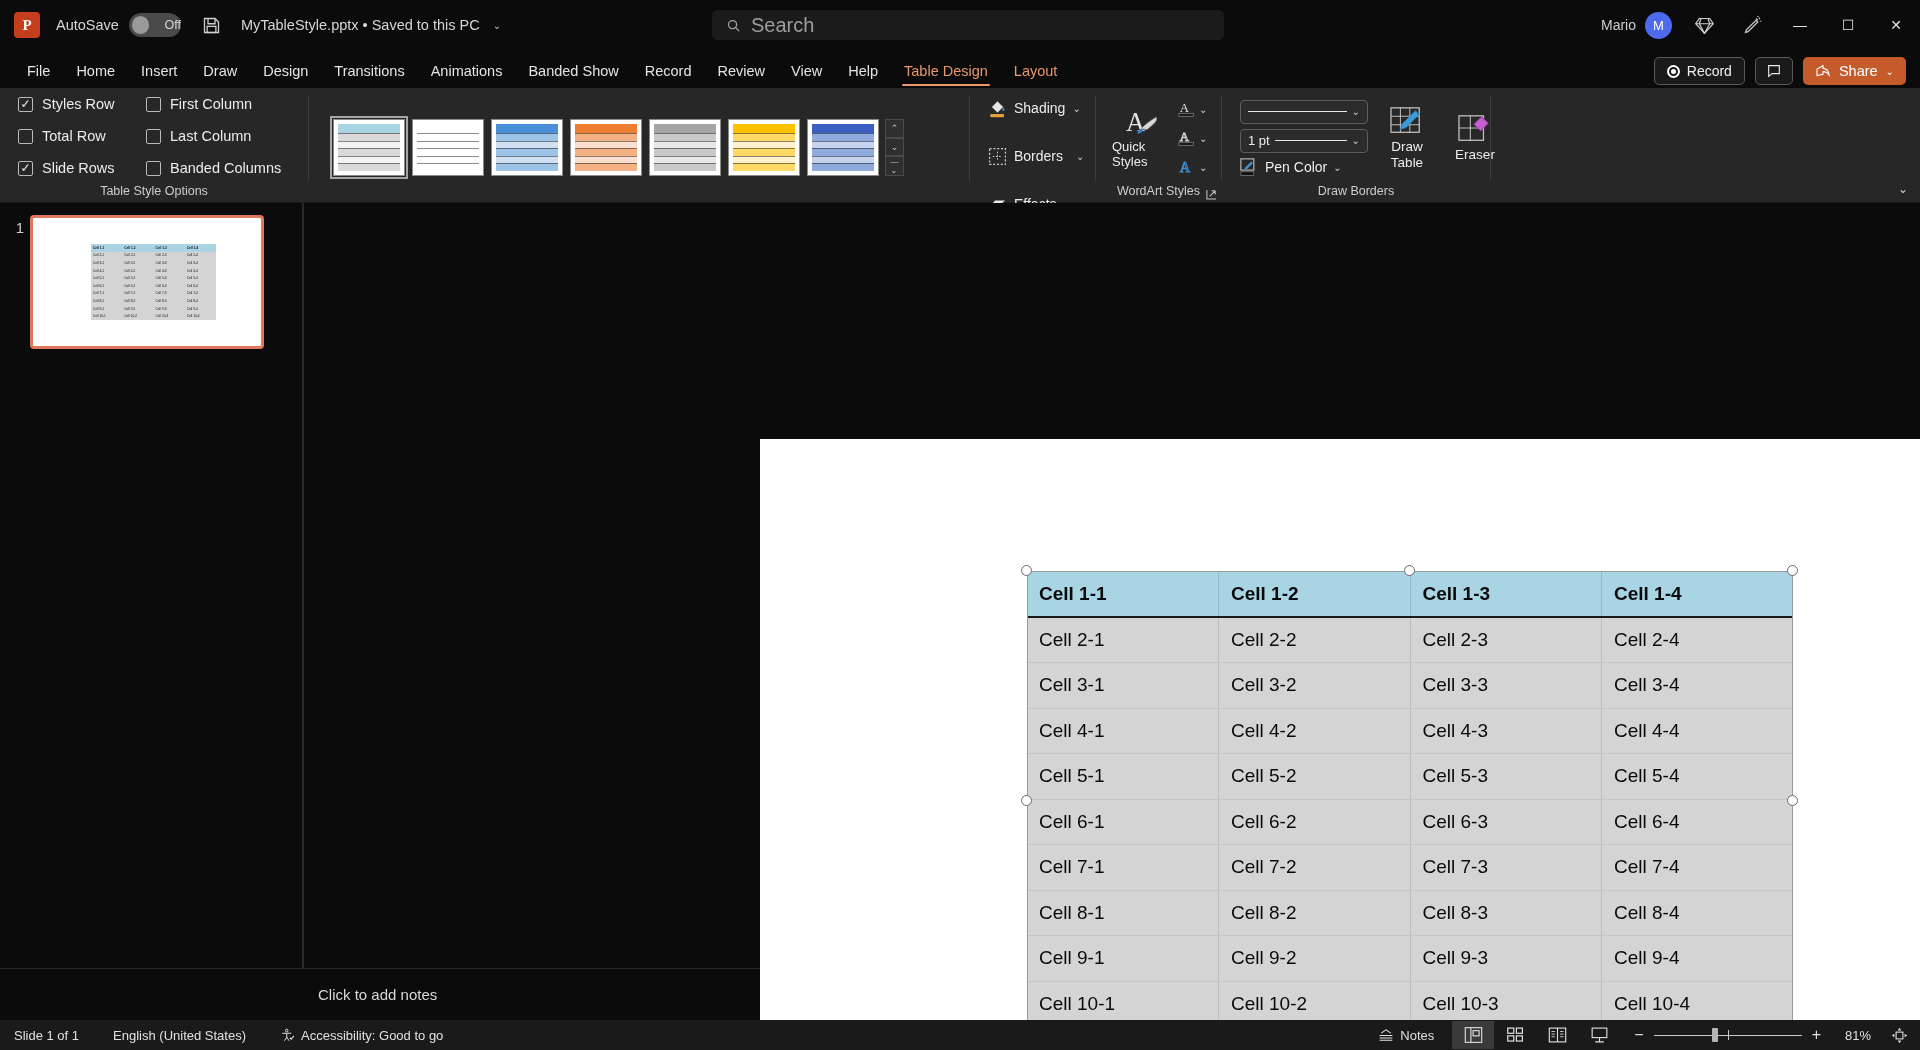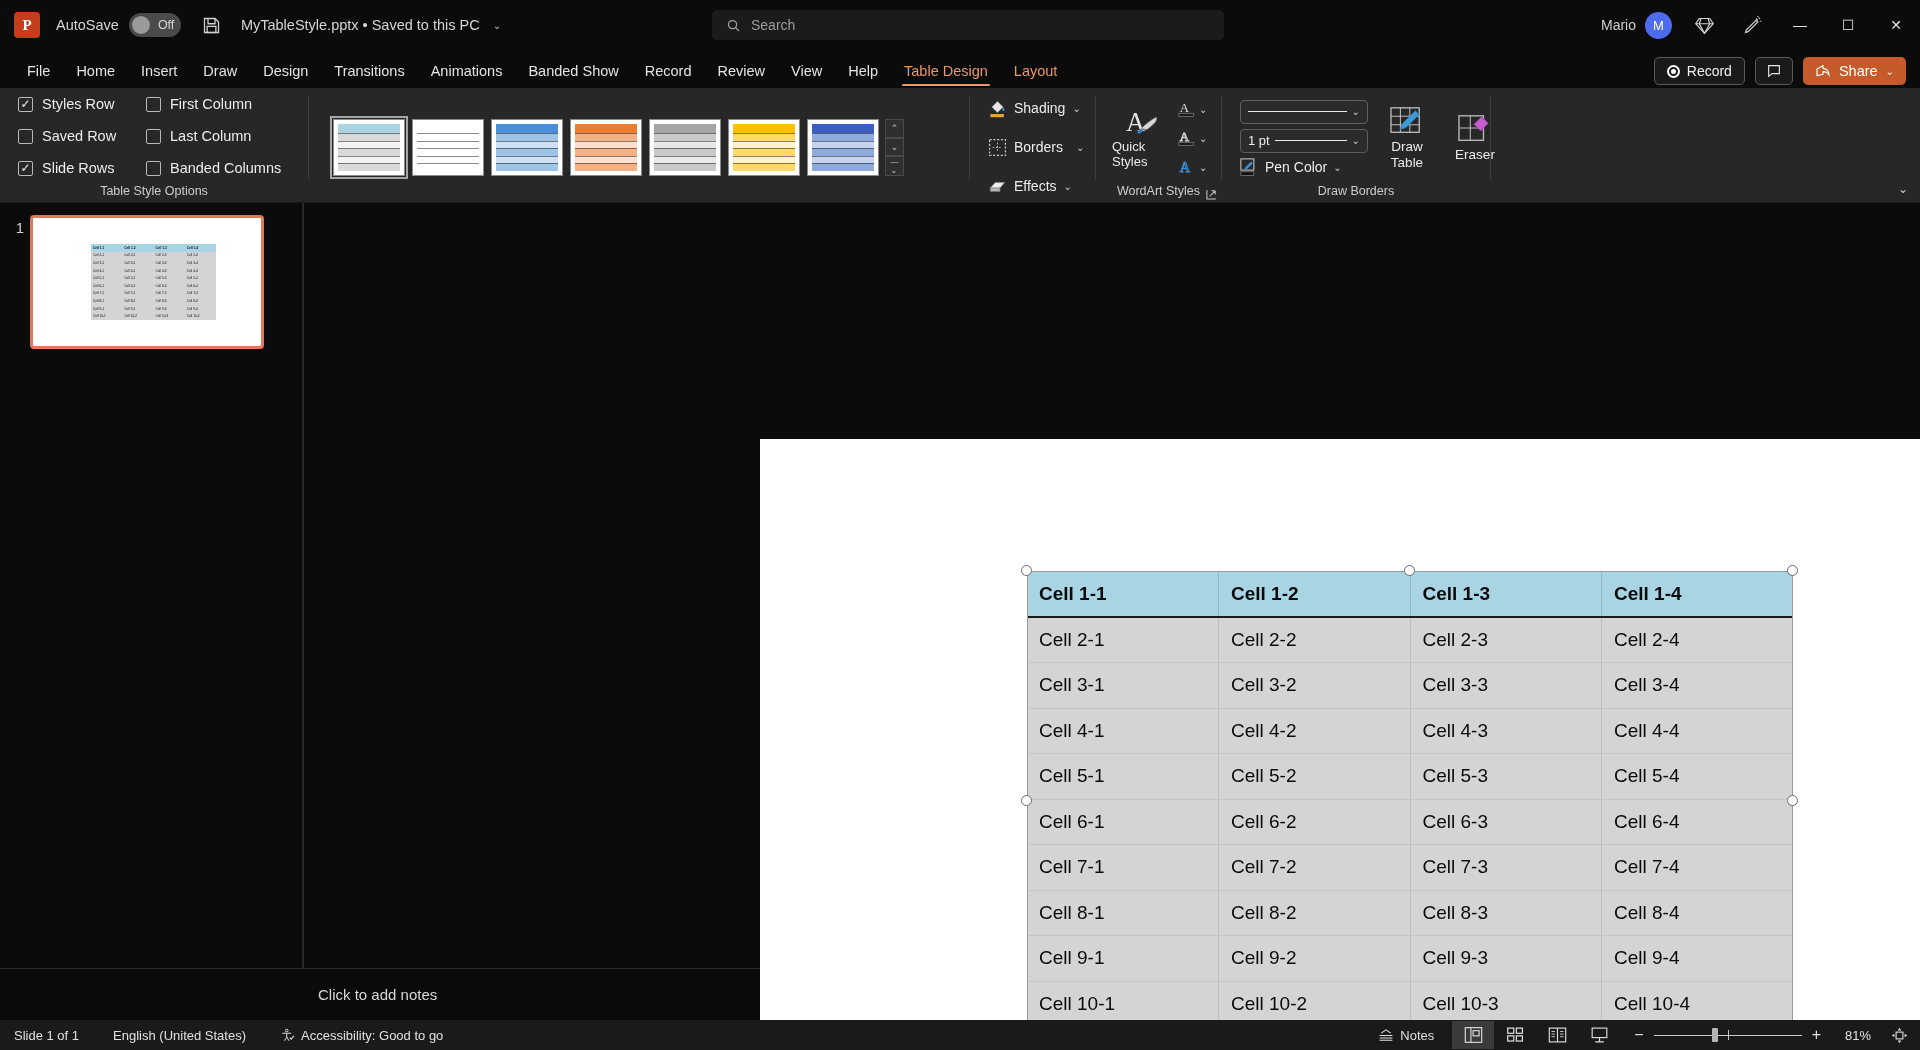--- a/index.html
+++ b/index.html
@@ -22,31 +22,31 @@
     background: #c43e1c; color:#fff; font-weight: bold; font-size: 15px;
     display:flex; align-items:center; justify-content:center;
     font-family:"Liberation Serif", serif;
   }
   .autosave-label { margin-left: 16px; font-size: 14.5px; color: #d6d6d6; }
   .toggle {
     width: 52px; height: 24px; border-radius: 12px; background: #4a4a4a;
     margin-left: 10px; display: flex; align-items: center; position: relative;
   }
   .toggle .knob { width: 18px; height:18px; border-radius:50%; background:#9a9a9a; margin-left:3px; }
-  .toggle .txt { font-size: 12.5px; color:#d6d6d6; margin-left: 8px; }
+  .toggle .txt { font-size: 12.5px; color:#d6d6d6; margin-left: 15px; }
   .save-icon { margin-left: 20px; width: 22px; height:22px; color:#cfcfcf; display:flex;align-items:center;}
   .doctitle { margin-left: 18px; font-size: 14.5px; color: #d6d6d6; display:flex; align-items:center; gap:13px;}
   .chev { font-size: 10px; color:#bdbdbd; }
 
   .searchbox {
     position:absolute; left: 712px; top: 10px; width: 512px; height: 30px;
     background: #1b1b1b; border-radius: 5px; display:flex; align-items:center;
     padding-left: 14px; gap: 10px;
   }
-  .searchbox .ph { font-size: 14px; color: #9d9d9d; }
+  .searchbox .ph { font-size: 20px; color: #9d9d9d; }
 
   .tb-right { position:absolute; right:0; top:0; height:50px; display:flex; align-items:center; gap:0; }
   .user { display:flex; align-items:center; gap:9px; margin-right: 8px; }
   .user .uname { font-size:14px; color:#cfcfcf; }
   .avatar {
     width: 27px; height:27px; border-radius:50%; background:#4f6bed; color:#fff;
     font-size:13px; display:flex;align-items:center;justify-content:center;
   }
   .tb-icon { width: 48px; height:50px; display:flex;align-items:center;justify-content:center; color:#cfcfcf;}
   .win-btn { width: 48px; height:50px; display:flex;align-items:center;justify-content:center; color:#e2e2e2; font-size:14px;}
@@ -98,21 +98,21 @@
   .gallery { display:flex; align-items:center; gap:7px; padding-left:14px; }
   .thumb { width:72px; height:57px; background:#fff; border:1px solid #8a8a8a; padding:4px; }
   .thumb.sel { outline: 2px solid #a6a6a6; outline-offset: 1px; }
   .tprev { width:100%; height:100%; display:flex; flex-direction:column; }
   .tprev .hr { height:9px; }
   .tprev .br { flex:1; border-top:1px solid rgba(0,0,0,0.45); }
   .galsb { width:19px; height:57px; display:flex; flex-direction:column; margin-left:6px; }
   .galsb div { flex:1; border:1px solid #4a4a4a; background:#2f2f2f; display:flex;align-items:center;justify-content:center;color:#d0d0d0;font-size:9px;}
 
   
-  .sbe { display:flex; flex-direction:column; justify-content:center; gap:15px; padding-left:8px; }
+  .sbe { display:flex; flex-direction:column; justify-content:center; gap:24px; padding-left:8px; }
   .sbeitem { display:flex; align-items:center; gap:7px; font-size:14px; color:#ececec; height:24px; }
 
   
   .wa { display:flex; align-items:center; gap:4px; padding-left: 6px;}
   .qs { display:flex;flex-direction:column;align-items:center; width:62px; color:#ececec; font-size:13px; line-height:1.15;}
   .wacol { display:flex;flex-direction:column; gap:3px; }
   .waitem { display:flex; align-items:center; gap:4px; height:26px; }
   .dialog-launcher { position:absolute; right:4px; bottom:3px; color:#c9c9c9; font-size:11px; }
 
   
@@ -282,21 +282,21 @@
           <div class="cbrow">
             <span class="cb on"></span>
             <span>Styles Row</span>
           </div>
           <div class="cbrow">
             <span class="cb"></span>
             <span>First Column</span>
           </div>
           <div class="cbrow">
             <span class="cb"></span>
-            <span>Saved Row</span>
+            <span>Total Row</span>
           </div>
           <div class="cbrow">
             <span class="cb"></span>
             <span>Last Column</span>
           </div>
           <div class="cbrow">
             <span class="cb on"></span>
             <span>Slide Rows</span>
           </div>
           <div class="cbrow">

